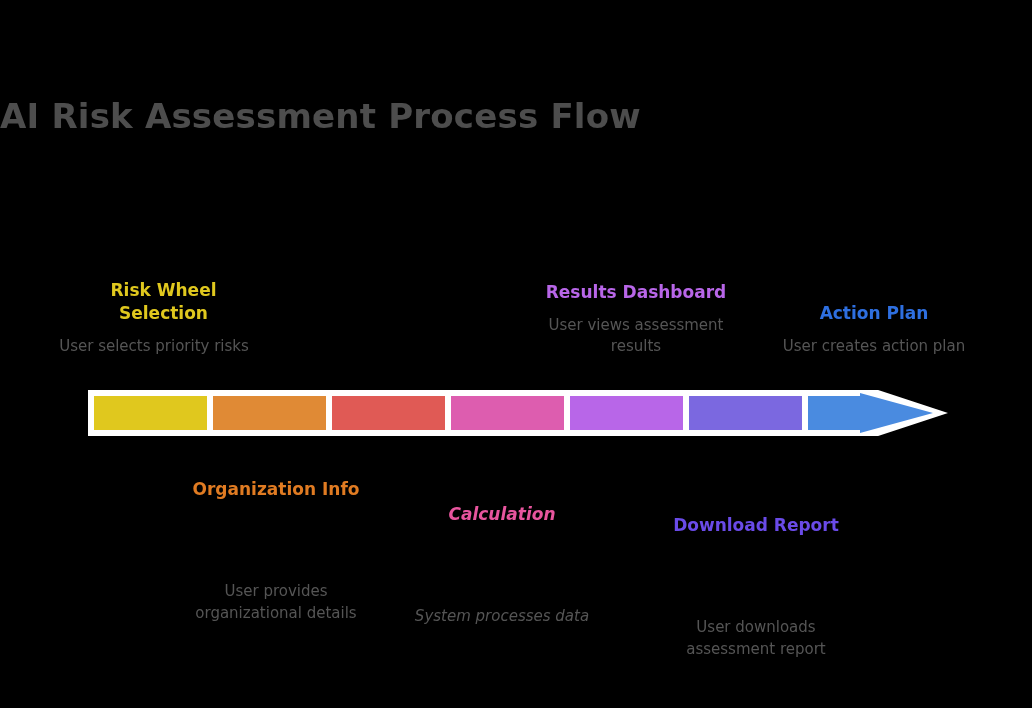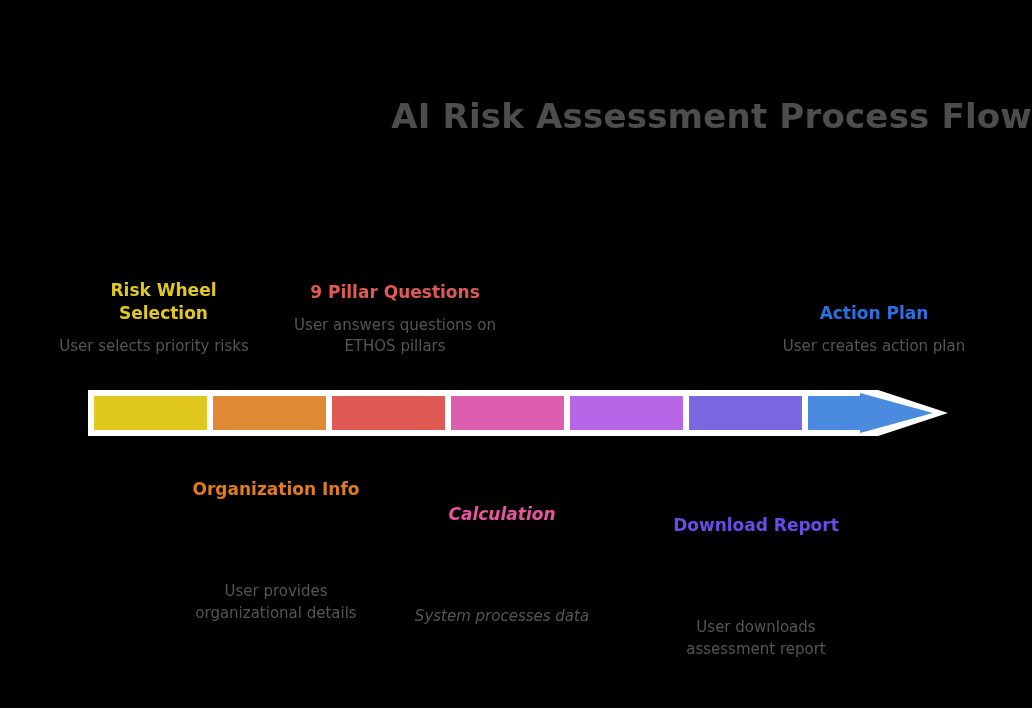--- a/index.html
+++ b/index.html
@@ -21,21 +21,21 @@
     width: 1032px;
     height: 708px;
   }
 
   
   #title {
     position: absolute;
     left: 0;
     top: 96px;
     width: 1032px;
-    text-align: right;
+    text-align: left;
     font-size: 34px;
     font-weight: bold;
     color: #4d4d4d;
     letter-spacing: 0.2px;
     font-family: "DejaVu Sans", sans-serif;
   }
 
   
   .step-block {
     position: absolute;
@@ -79,26 +79,26 @@
 <div id="canvas">
 
   <div id="title">AI Risk Assessment Process Flow</div>
 
   <div class="step-block top-block" style="left:47px; top:228px; width:214px; height:130px;">
     <div class="step-title" style="color:#E0C81E;margin-left:19px;">Risk Wheel Selection</div>
     <div class="spacer-above"></div>
     <div class="step-desc">User selects priority risks</div>
   </div>
 
-  <div class="step-block top-block" style="left:292px; top:205px; width:206px; height:153px;">
-    <div class="step-title" style="color:#E05A55;">9 Pillar Questions</div>
+
+  <div class="step-block top-block" style="left:534px; top:228px; width:204px; height:130px;">
+    <div class="step-title" style="color:#B866E8;">Results Dashboard</div>
     <div class="spacer-above"></div>
-    <div class="step-desc">User answers questions on ETHOS pillars</div>
+    <div class="step-desc">User views assessment results</div>
   </div>
-
 
   <div class="step-block top-block" style="left:770px; top:255px; width:208px; height:103px;">
     <div class="step-title" style="color:#2E6FE0;">Action Plan</div>
     <div class="spacer-above"></div>
     <div class="step-desc">User creates action plan</div>
   </div>
 
   <div class="step-block bottom-block" style="left:170px; top:478px; width:212px; height:140px;">
     <div class="step-title" style="color:#E07B22;">Organization Info</div>
     <div class="spacer-above"></div>

